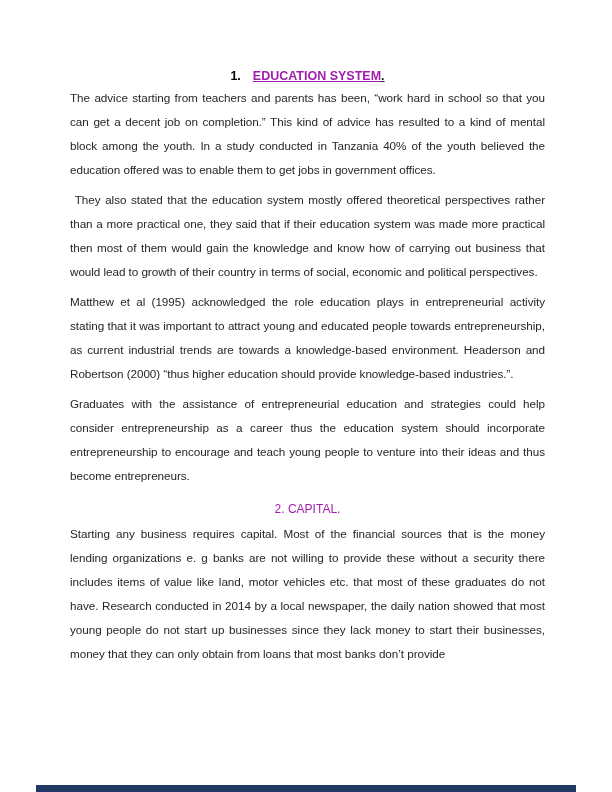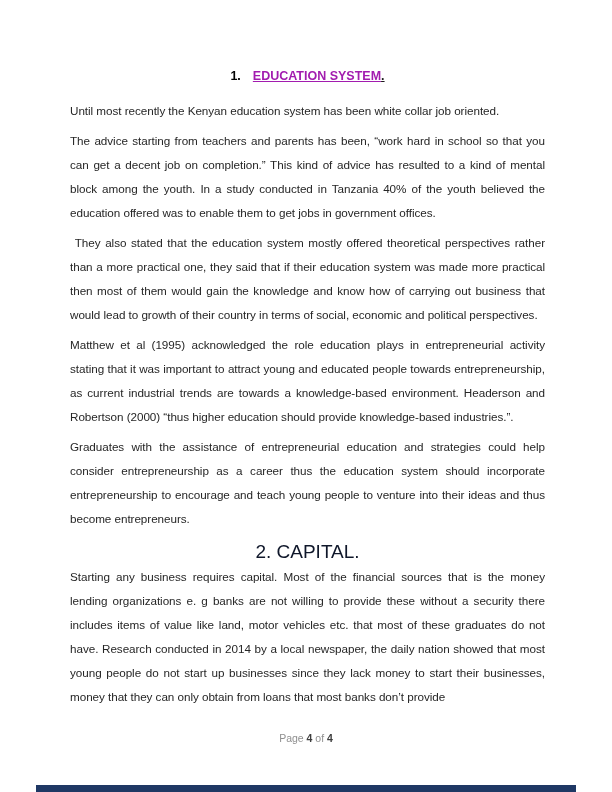--- a/index.html
+++ b/index.html
@@ -47,24 +47,24 @@
     text-align: justify;
     white-space: pre-wrap;
     color: #262626;
   }
   p.body-par.first {
     margin-top: 13px;
   }
   h2.section-heading {
     margin: 10px 0 2px 0;
     text-align: center;
-    font-size: 19px;
+    font-size: 12px;
     line-height: 22px;
     font-weight: 400;
-    color: #0f172a;
+    color: #a21caf;
   }
   .page-footer {
     position: absolute;
     top: 732px;
     left: 0;
     right: 0;
     text-align: center;
     font-size: 10.5px;
     line-height: 12px;
     color: #8f8f8f;
@@ -82,31 +82,29 @@
     background: #1F3864;
   }
 </style>
 </head>
 <body>
 
 <div class="page">
 
   <h1 class="doc-title"><span class="title-num">1.</span><span class="title-link">EDUCATION SYSTEM</span><span class="title-period">.</span></h1>
 
-  <p class="body-par first">Until most recently the Kenyan education system has been white collar job oriented.</p>
 
   <p class="body-par">The advice starting from teachers and parents has been, “work hard in school so that you can get a decent job on completion.” This kind of advice has resulted to a kind of mental block among the youth. In a study conducted in Tanzania 40% of the youth believed the education offered was to enable them to get jobs in government offices.</p>
 
   <p class="body-par"> They also stated that the education system mostly offered theoretical perspectives rather than a more practical one, they said that if their education system was made more practical then most of them would gain the knowledge and know how of carrying out business that would lead to growth of their country in terms of social, economic and political perspectives.</p>
 
   <p class="body-par">Matthew et al (1995) acknowledged the role education plays in entrepreneurial activity stating that it was important to attract young and educated people towards entrepreneurship, as current industrial trends are towards a knowledge-based environment. Headerson and Robertson (2000) “thus higher education should provide knowledge-based industries.”.</p>
 
   <p class="body-par">Graduates with the assistance of entrepreneurial education and strategies could help consider entrepreneurship as a career thus the education system should incorporate entrepreneurship to encourage and teach young people to venture into their ideas and thus become entrepreneurs.</p>
 
   <h2 class="section-heading">2. CAPITAL.</h2>
 
   <p class="body-par">Starting any business requires capital. Most of the financial sources that is the money lending organizations e. g banks are not willing to provide these without a security there includes items of value like land, motor vehicles etc. that most of these graduates do not have. Research conducted in 2014 by a local newspaper, the daily nation showed that most young people do not start up businesses since they lack money to start their businesses, money that they can only obtain from loans that most banks don’t provide</p>
 
-  <div class="page-footer"><span>Page</span>&nbsp;<span class="page-num">4</span>&nbsp;<span>of</span>&nbsp;<span class="page-num">4</span></div>
 
   <div class="footer-bar"></div>
 
 </div>
 
 </body></html>

